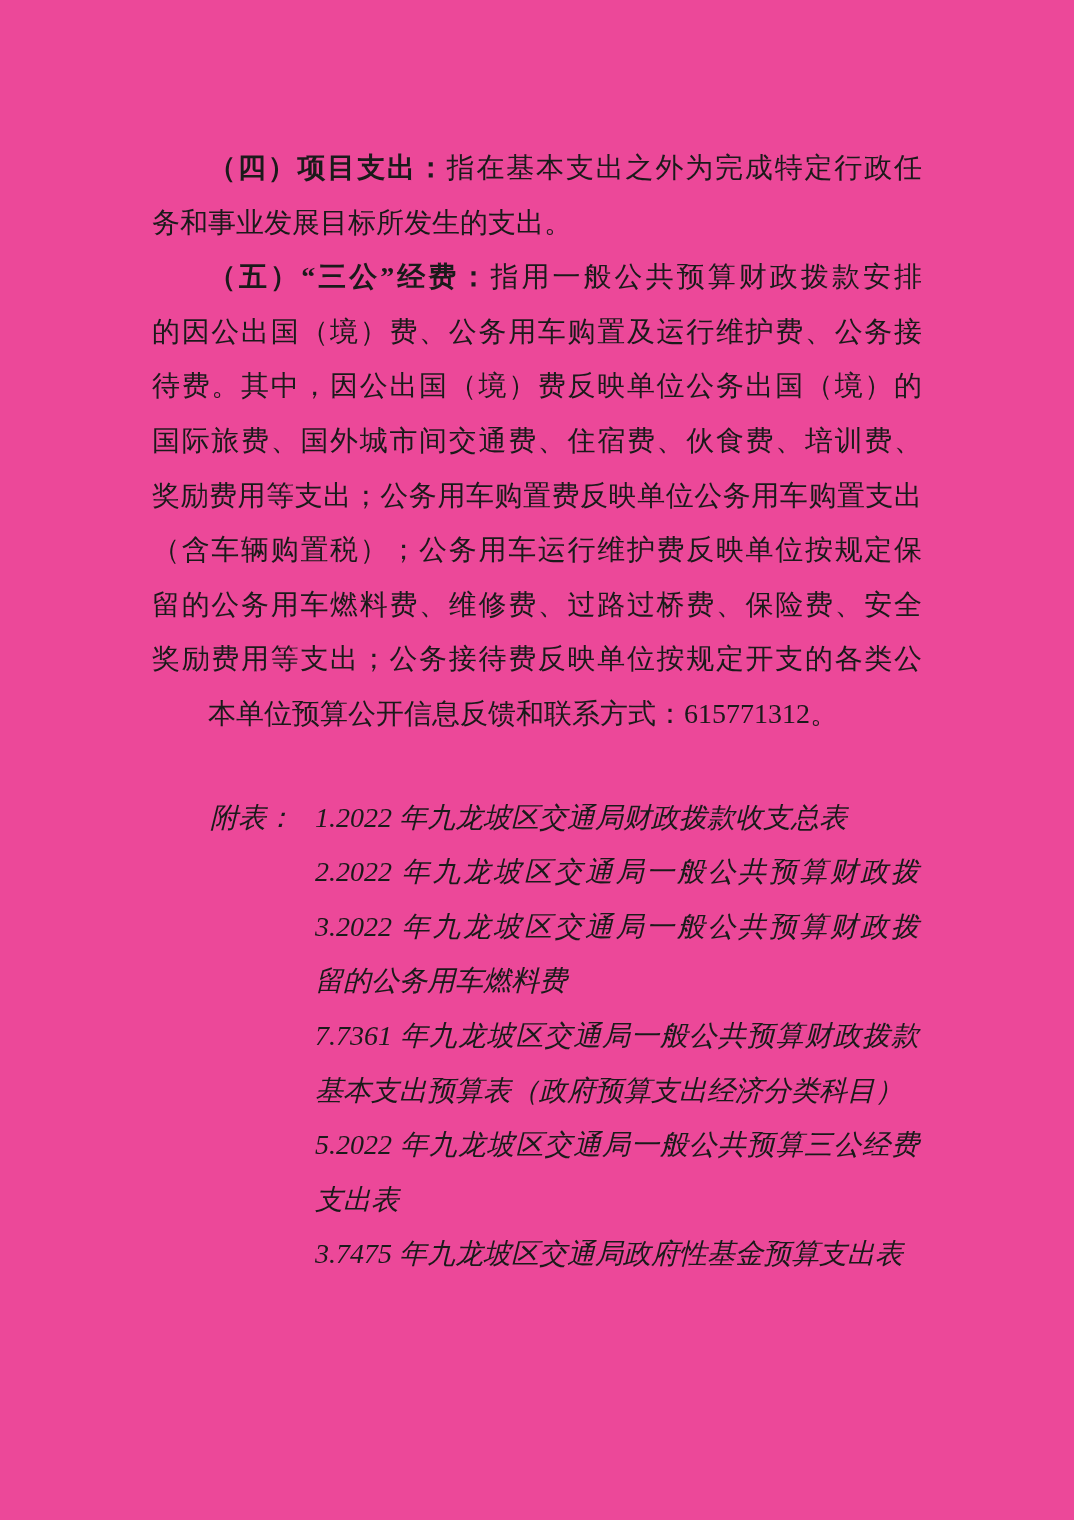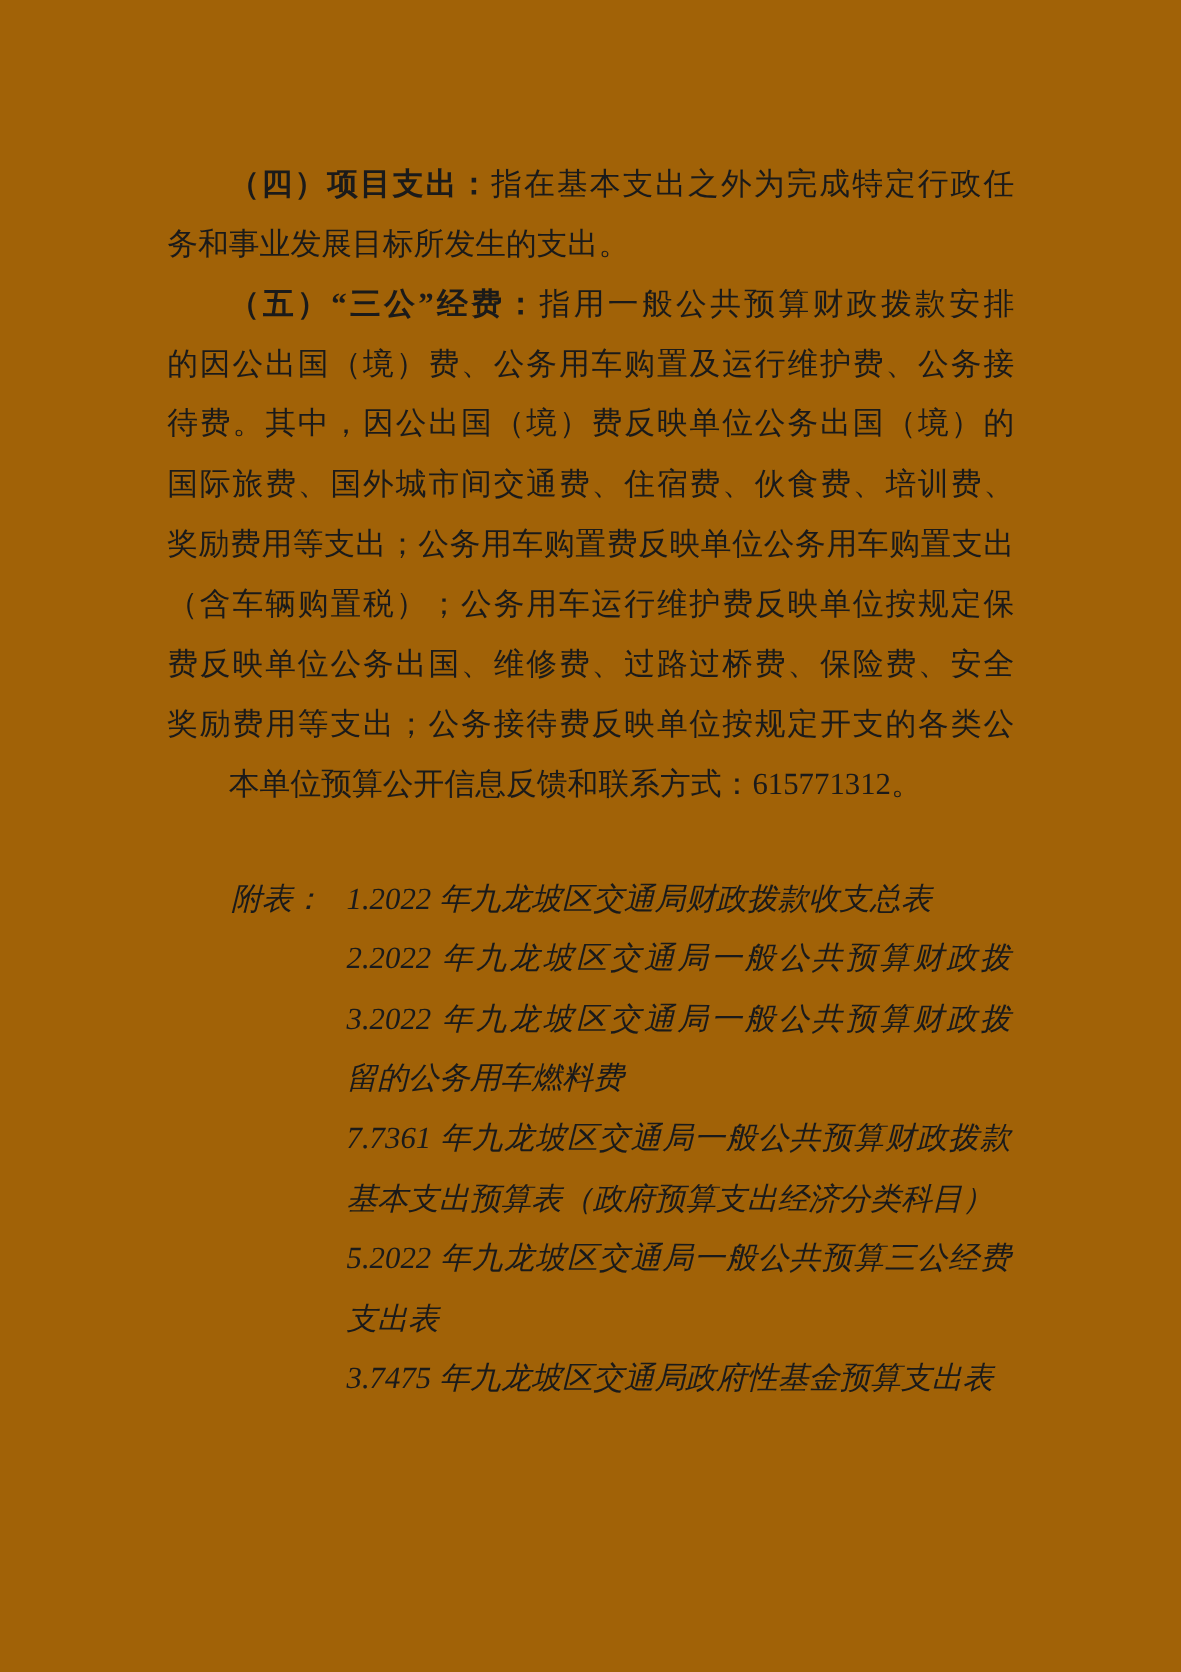--- a/index.html
+++ b/index.html
@@ -5,21 +5,21 @@
   html, body {
     margin: 0;
     padding: 0;
     background: #ffffff;
   }
   .page {
     position: relative;
     width: 1074px;
     height: 1520px;
     box-sizing: border-box;
-    background: #a16207;
+    background: #ec4899;
     color: #1a1a1a;
     font-family: "Liberation Serif", "DejaVu Serif", serif;
     padding: 141px 152px 0 152px;
     overflow: hidden;
   }
   .line {
     height: 54.6px;
     line-height: 54.6px;
     font-size: 28px;
     overflow: visible;
@@ -64,21 +64,21 @@
       <div class="line"><span>务和事业发展目标所发生的支出。</span></div>
     </div>
 
   <div class="para">
       <div class="line j"><span class="b">（五）“三公”经费：</span><span>指用一般公共预算财政拨款安排</span></div>
       <div class="line j"><span>的因公出国（境）费、公务用车购置及运行维护费、公务接</span></div>
       <div class="line j"><span>待费。其中，因公出国（境）费反映单位公务出国（境）的</span></div>
       <div class="line j"><span>国际旅费、国外城市间交通费、住宿费、伙食费、培训费、</span></div>
       <div class="line j"><span>奖励费用等支出；公务用车购置费反映单位公务用车购置支出</span></div>
       <div class="line j"><span>（含车辆购置税）；公务用车运行维护费反映单位按规定保</span></div>
-      <div class="line j"><span>费反映单位公务出国、维修费、过路过桥费、保险费、安全</span></div>
+      <div class="line j"><span>留的公务用车燃料费、维修费、过路过桥费、保险费、安全</span></div>
       <div class="line j"><span>奖励费用等支出；公务接待费反映单位按规定开支的各类公</span></div>
     </div>
 
   <div class="para">
       <div class="line"><span>本单位预算公开信息反馈和联系方式：615771312。</span></div>
     </div>
 
   <div class="appendix">
     <div class="appendix-label">附表：</div>
     <div class="appendix-items">

